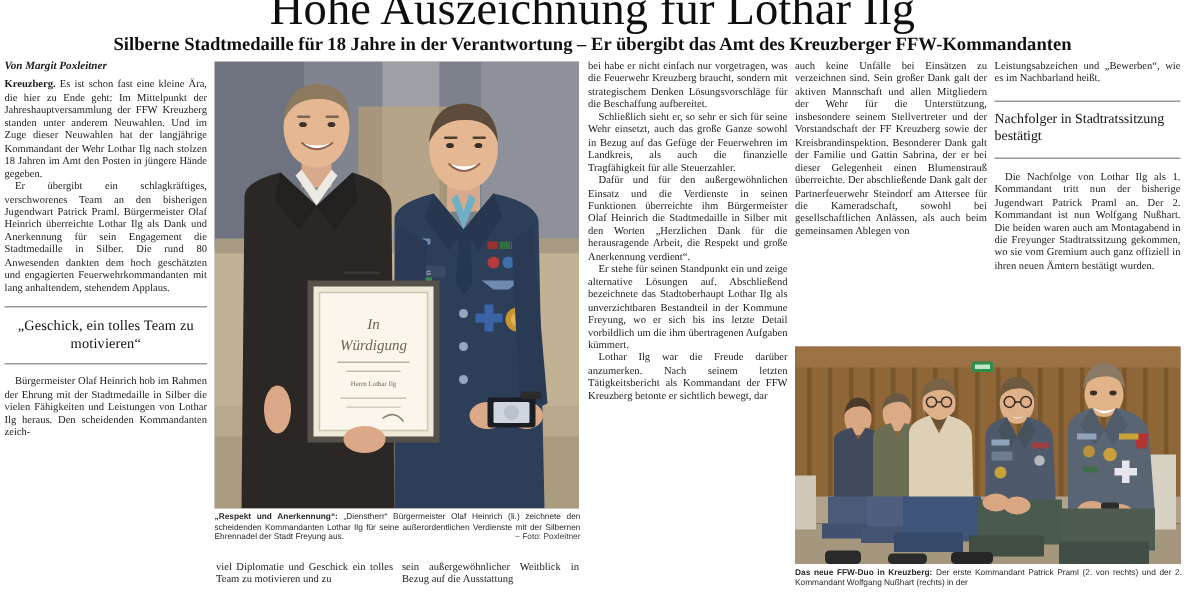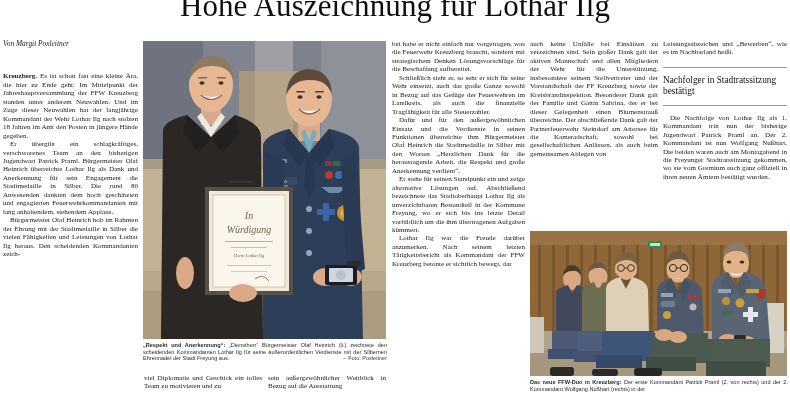--- a/index.html
+++ b/index.html
@@ -58,22 +58,22 @@
     text-align: justify;
     text-justify: inter-word;
     hyphens: manual;
     color: #1a1a1a;
   }
   .col p { margin: 0; }
   .col p.indent { text-indent: 7px; }
   .byline {
     font-style: italic;
     font-size: 7.4px;
-    font-weight: 400;
-    margin-bottom: 24px;
+    font-weight: 700;
+    margin-bottom: 4px;
     text-align: left;
   }
   .lead-city {
     font-weight: 700;
     font-family: "Liberation Serif", serif;
   }
 
   
   #col1 { left: 3px;   width: 135px; }
   #col2 { left: 144px; width: 118px; top: 374px; }
@@ -144,25 +144,27 @@
     font-style: normal;
     color: #3a3a3a;
   }
 </style>
 </head>
 <body>
 
 <div class="page">
 
   <div class="headline">Hohe Auszeichnung für Lothar Ilg</div>
+  <div class="subhead">Silberne Stadtmedaille für 18 Jahre in der Verantwortung – Er übergibt das Amt des Kreuzberger FFW-Kommandanten</div>
 
   <div class="col" id="col1">
     <div class="byline">Von Margit Poxleitner</div>
     <p><span class="lead-city">Kreuzberg.</span><span> Es ist schon fast eine kleine Ära, die hier zu Ende geht: Im Mittelpunkt der Jahreshauptversammlung der FFW Kreuzberg standen unter anderem Neuwahlen. Und im Zuge dieser Neuwahlen hat der langjährige Kommandant der Wehr Lothar Ilg nach stolzen 18 Jahren im Amt den Posten in jüngere Hände gegeben.</span></p>
     <p class="indent">Er übergibt ein schlagkräftiges, verschworenes Team an den bisherigen Jugendwart Patrick Praml. Bürgermeister Olaf Heinrich überreichte Lothar Ilg als Dank und Anerkennung für sein Engagement die Stadtmedaille in Silber. Die rund 80 Anwesenden dankten dem hoch geschätzten und engagierten Feuerwehrkommandanten mit lang anhaltendem, stehendem Applaus.</p>
+    <div class="pullquote">„Geschick, ein tolles Team zu motivieren“</div>
     <p class="indent">Bürgermeister Olaf Heinrich hob im Rahmen der Ehrung mit der Stadtmedaille in Silber die vielen Fähigkeiten und Leistungen von Lothar Ilg heraus. Den scheidenden Kommandanten zeich-</p>
   </div>
 
   <div class="photo" id="photo-main">
     <svg viewBox="0 0 243 298" preserveAspectRatio="none">
 
       <rect x="0" y="0" width="243" height="298" fill="#c2b294"></rect>
       <rect x="0" y="0" width="243" height="120" fill="#8e8f96"></rect>
       <rect x="0" y="0" width="60" height="125" fill="#6f737f"></rect>
       <rect x="60" y="0" width="52" height="125" fill="#80848f"></rect>

